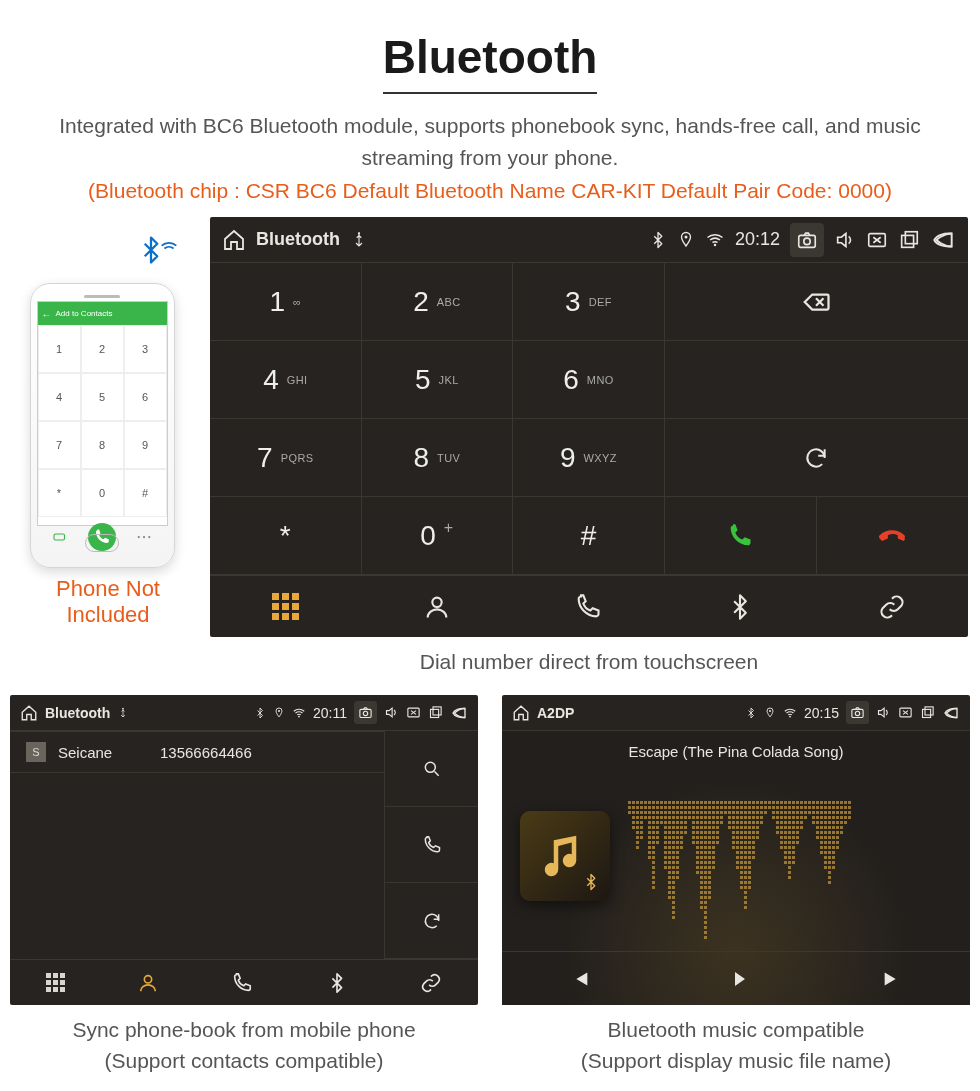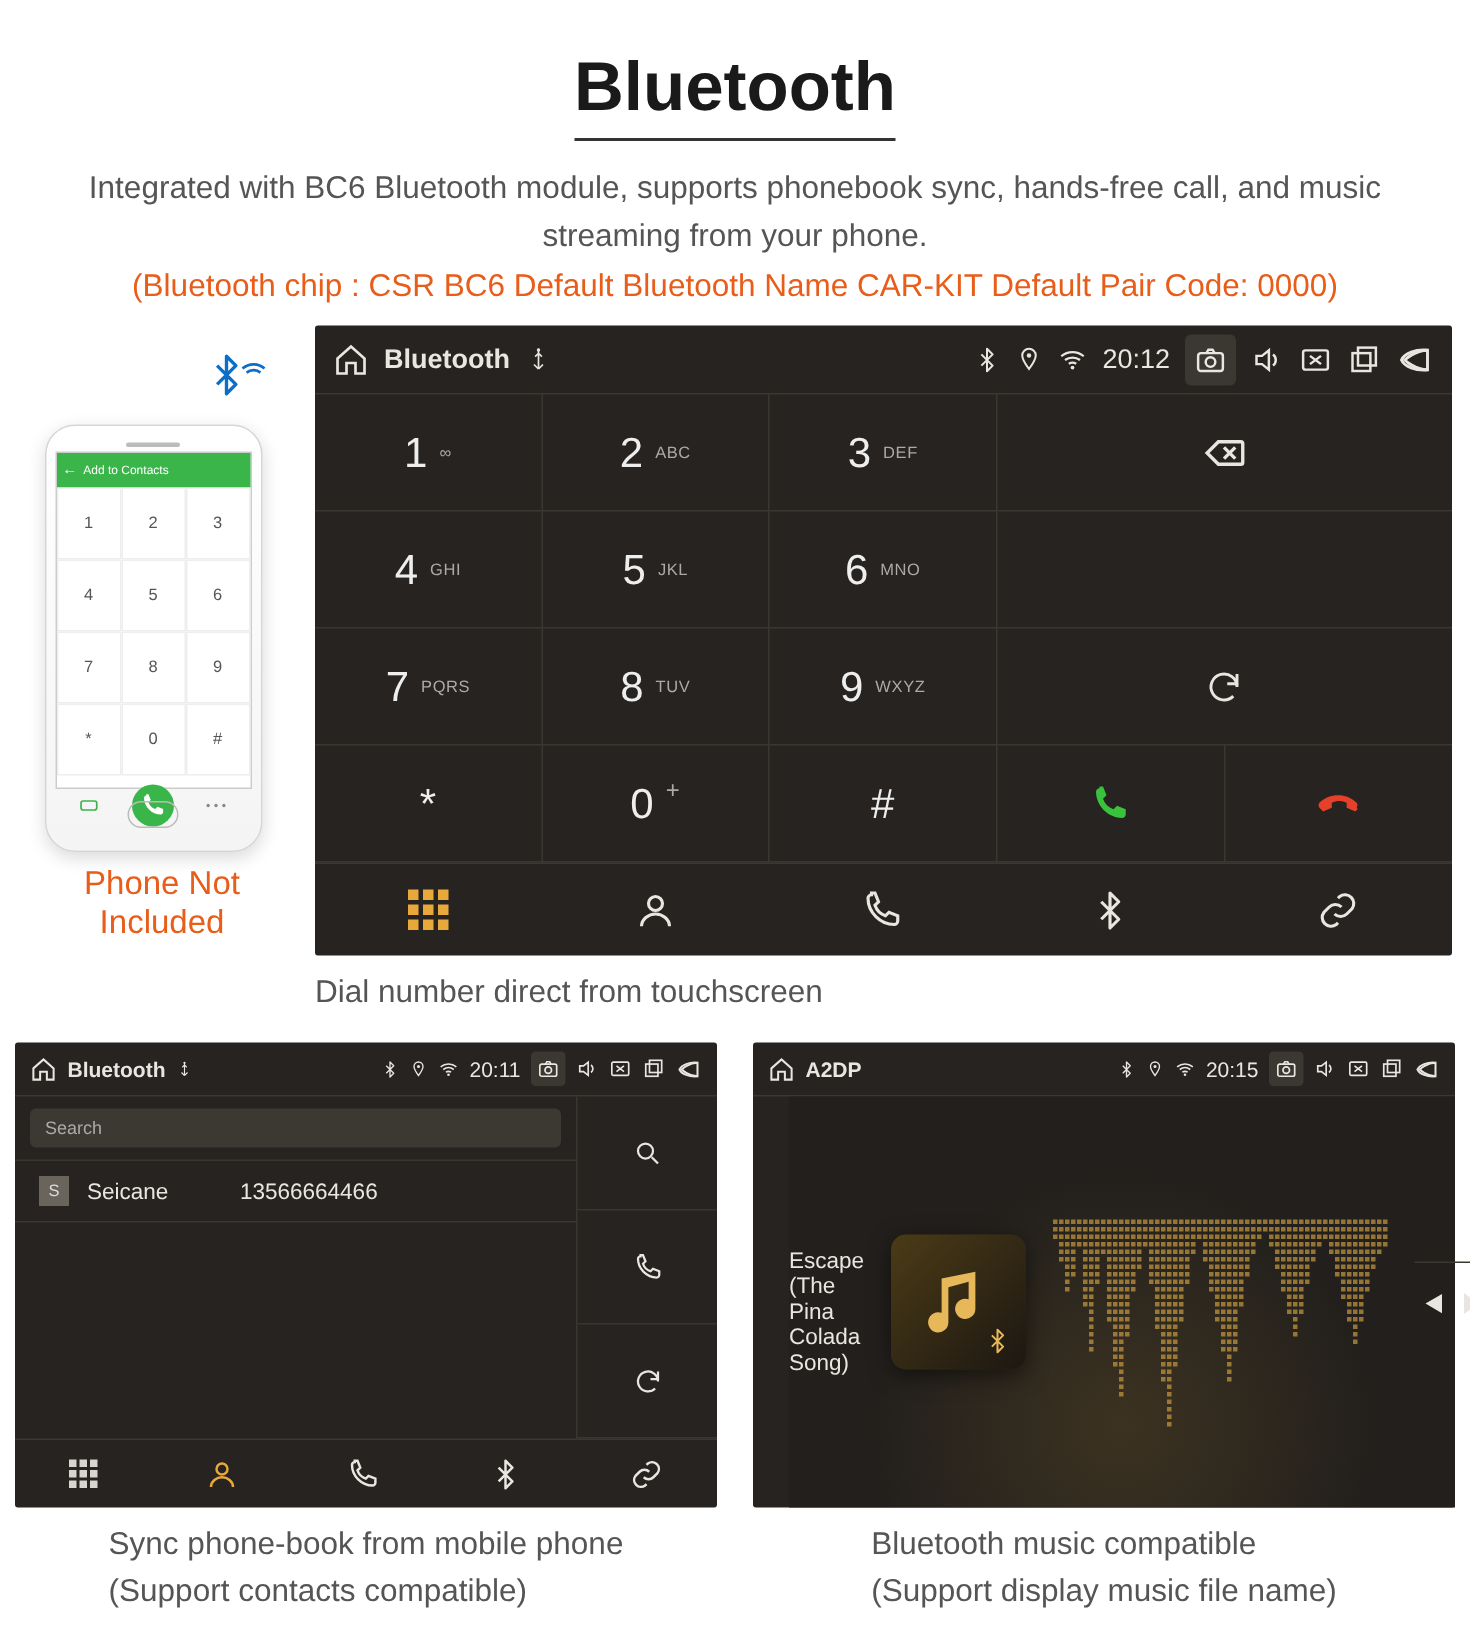--- a/index.html
+++ b/index.html
@@ -159,21 +159,21 @@
 
   .dots-grid {
     display:grid; grid-template-columns:repeat(3,7px); grid-template-rows:repeat(3,7px); gap:3px;
   }
   .dots-grid span { background:#e9a93a; width:7px; height:7px; }
   .dots-grid.white span { background:#d8d5d0; }
   .dots-grid.small { grid-template-columns:repeat(3,5px); grid-template-rows:repeat(3,5px); gap:2px;}
   .dots-grid.small span{width:5px;height:5px;}
 
   .caption {
-    text-align:left; font-size:21px; color:#555; margin-top:10px;
+    text-align:center; font-size:21px; color:#555; margin-top:10px;
     line-height:1.45;
   }
 
   .bottom-row {
     display:flex; gap:24px; justify-content:center; margin-top:18px; padding:0 12px;
   }
   .bottom-col { display:flex; flex-direction:column; align-items:center; }
 
   
   .contacts-body { flex:1; display:flex; }
@@ -194,26 +194,25 @@
   .contacts-side {
     flex:1; display:flex; flex-direction:column;
   }
   .contacts-side > div{
     flex:1; border-left:1px solid #39352f; border-bottom:1px solid #39352f;
     display:flex; align-items:center; justify-content:center;
   }
 
   
   .music-body{
-    flex:1; display:flex; flex-direction:row; align-items:center;
+    flex:1; display:flex; flex-direction:column; align-items:center;
     background:
       radial-gradient(circle at 50% 80%, rgba(210,160,60,.15), transparent 55%),
       #221f1c;
     position:relative;
-    margin-left:24px;
   }
   .song-title{ color:#e9e6e2; font-size:15px; margin-top:12px; }
   .music-inner{ flex:1; width:100%; display:flex; align-items:center; padding:0 18px; gap:18px;}
   .music-icon{
     width:90px; height:90px; border-radius:10px;
     background: linear-gradient(135deg,#4b3b16,#1c1712);
     display:flex; align-items:center; justify-content:center;
     box-shadow: 0 4px 14px rgba(0,0,0,.5);
     position:relative;
   }
@@ -608,23 +607,20 @@
             </svg>
           </span>
         <span class="ico">
             <svg class="sz18" viewBox="0 0 24 24">
               <use href="#i-back"></use>
             </svg>
           </span>
       </div>
       <div class="contacts-body">
         <div class="contacts-list">
-          <div class="search-field">
-              <span>Search</span>
-            </div>
           <div class="contact-row">
             <span class="contact-letter">S</span>
             <span style="min-width:90px">Seicane</span>
             <span>13566664466</span>
           </div>
           <div class="contacts-divider"></div>
           <div style="flex:1"></div>
         </div>
         <div class="contacts-side">
           <div>

